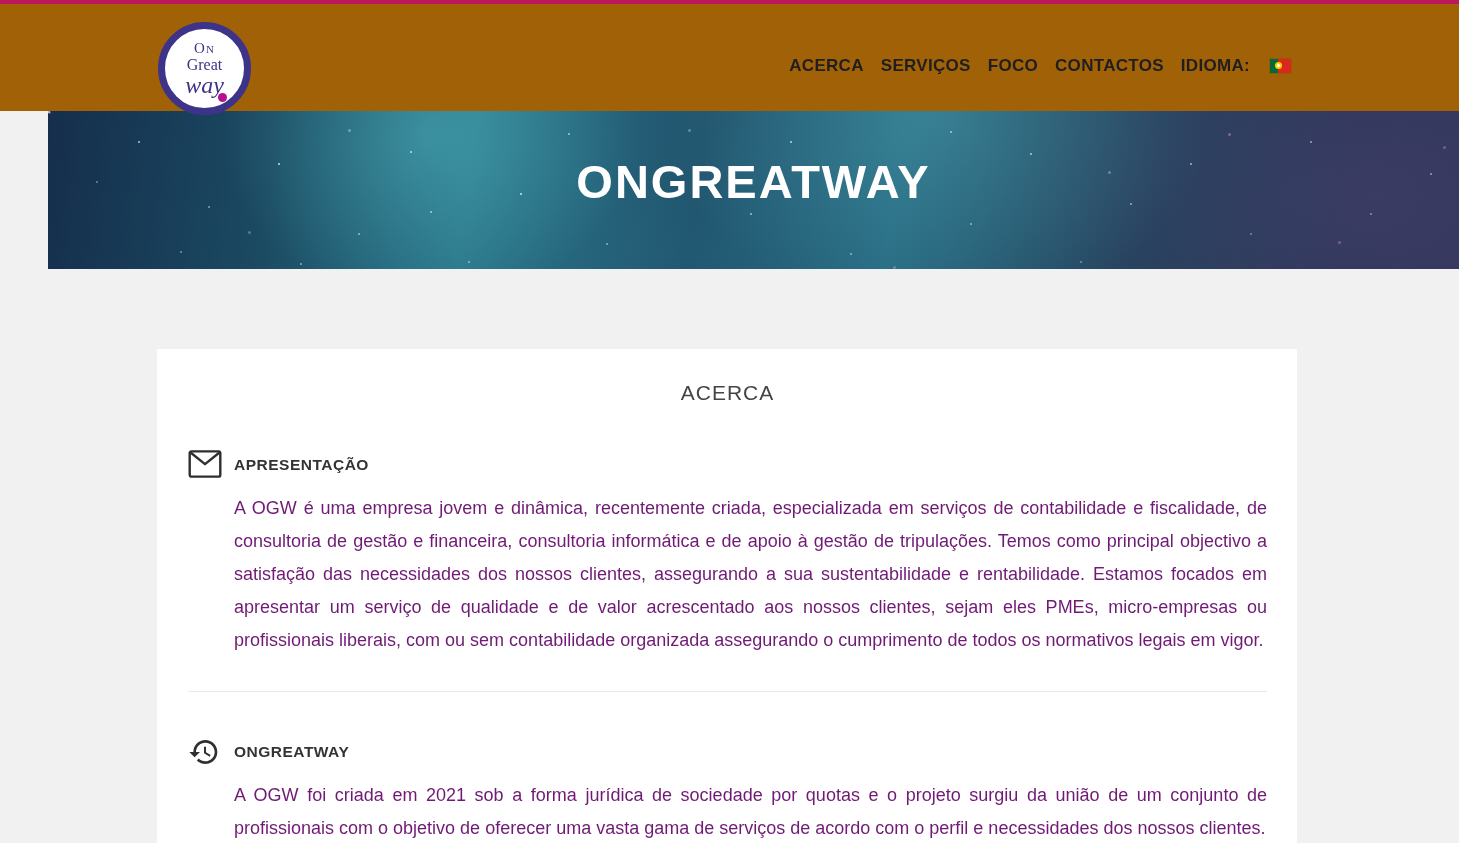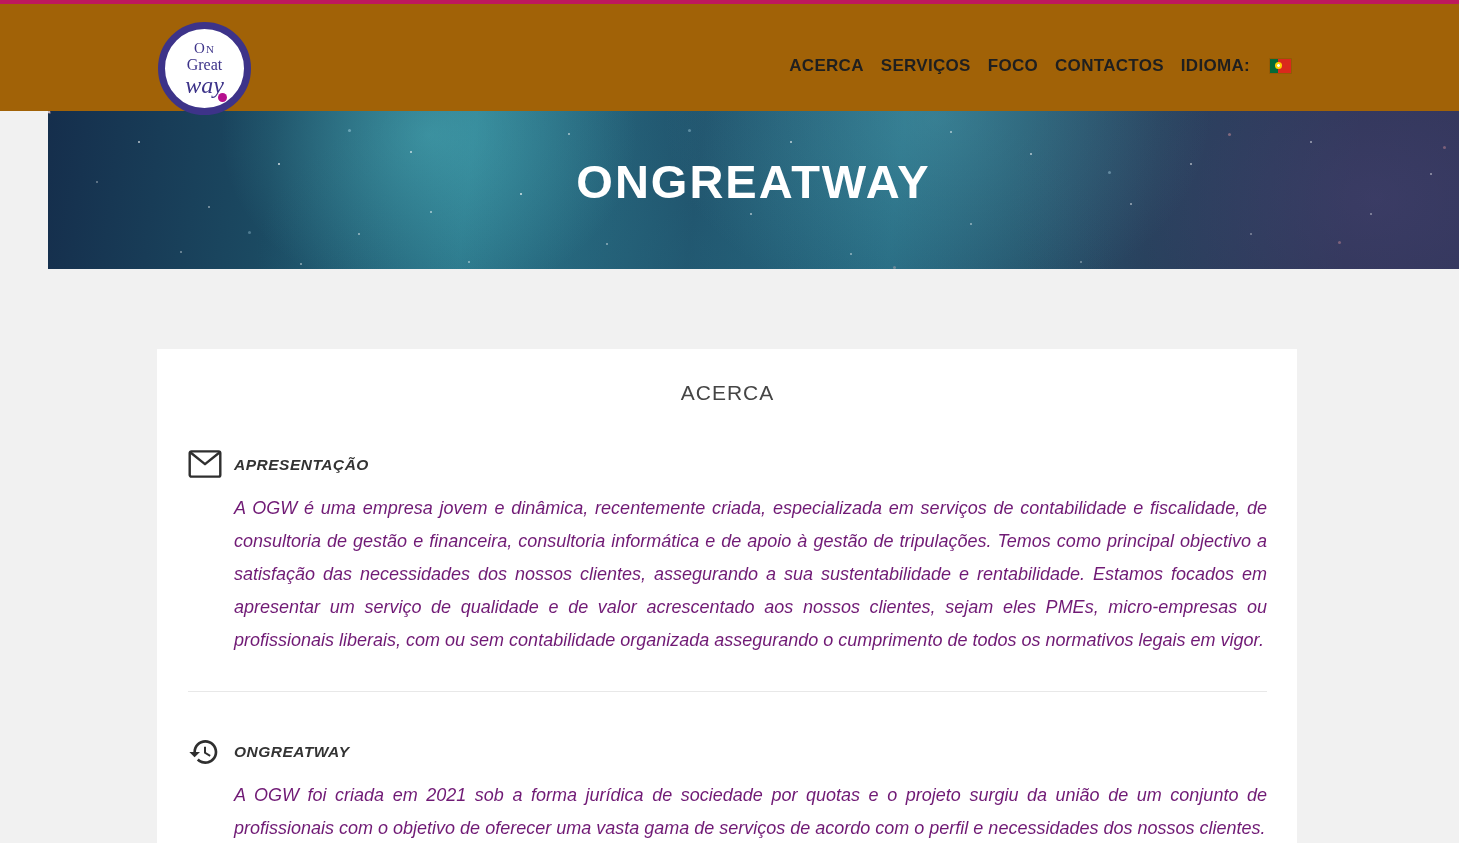--- a/index.html
+++ b/index.html
@@ -107,21 +107,21 @@
     background: #ffffff; width: 1140px; min-height: 600px;
     padding: 32px 30px 60px 31px;
   }
   .page-title {
     margin: 0 0 44px 0; text-align: center;
     font-size: 21px; font-weight: 400; color: #454545; letter-spacing: 1px;
   }
   .block { display: flex; align-items: flex-start; }
   .block .icon-col { width: 34px; margin-right: 12px; flex: 0 0 34px; color: #2f2f2f; }
   .block .icon-col svg { display: block; }
-  .block .content { flex: 1; font-style: italic; }
+  .block .content { flex: 1; }
   .block h3 {
     margin: 7px 0 18px 0; font-size: 15.5px; font-weight: 700;
     color: #333333; letter-spacing: 0.5px;
   }
   .block p {
     margin: 0; font-size: 18px; line-height: 33px; color: #701a75;
     text-align: justify;
   }
   hr.divider {
     border: 0; border-top: 1px solid #e8e8e8;

